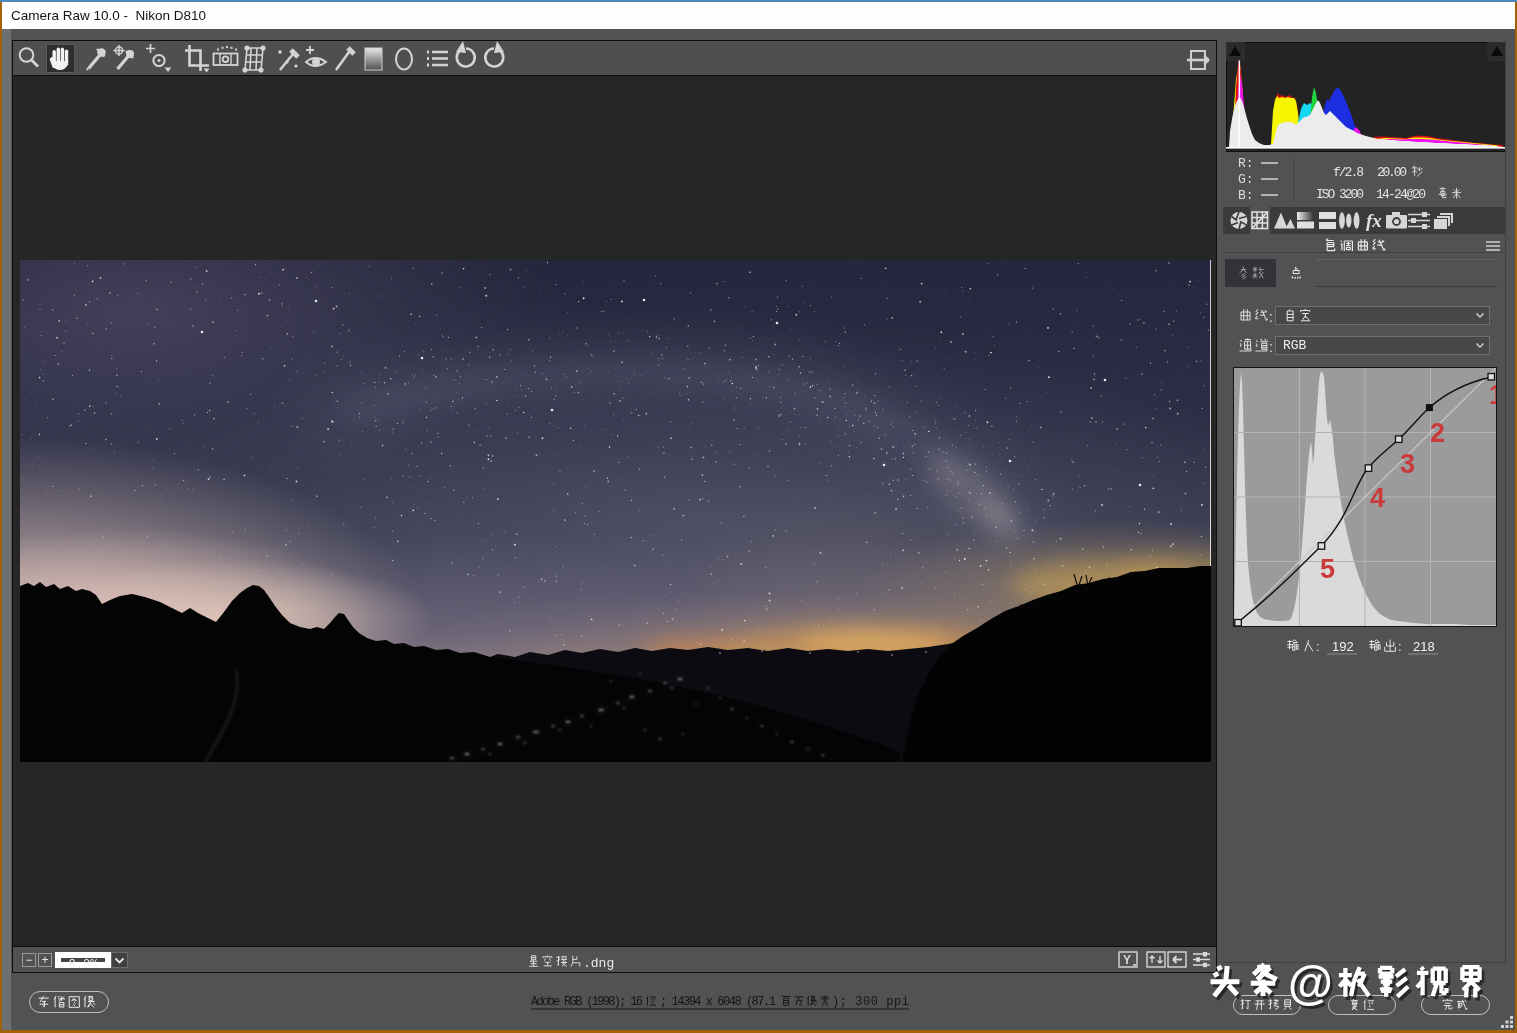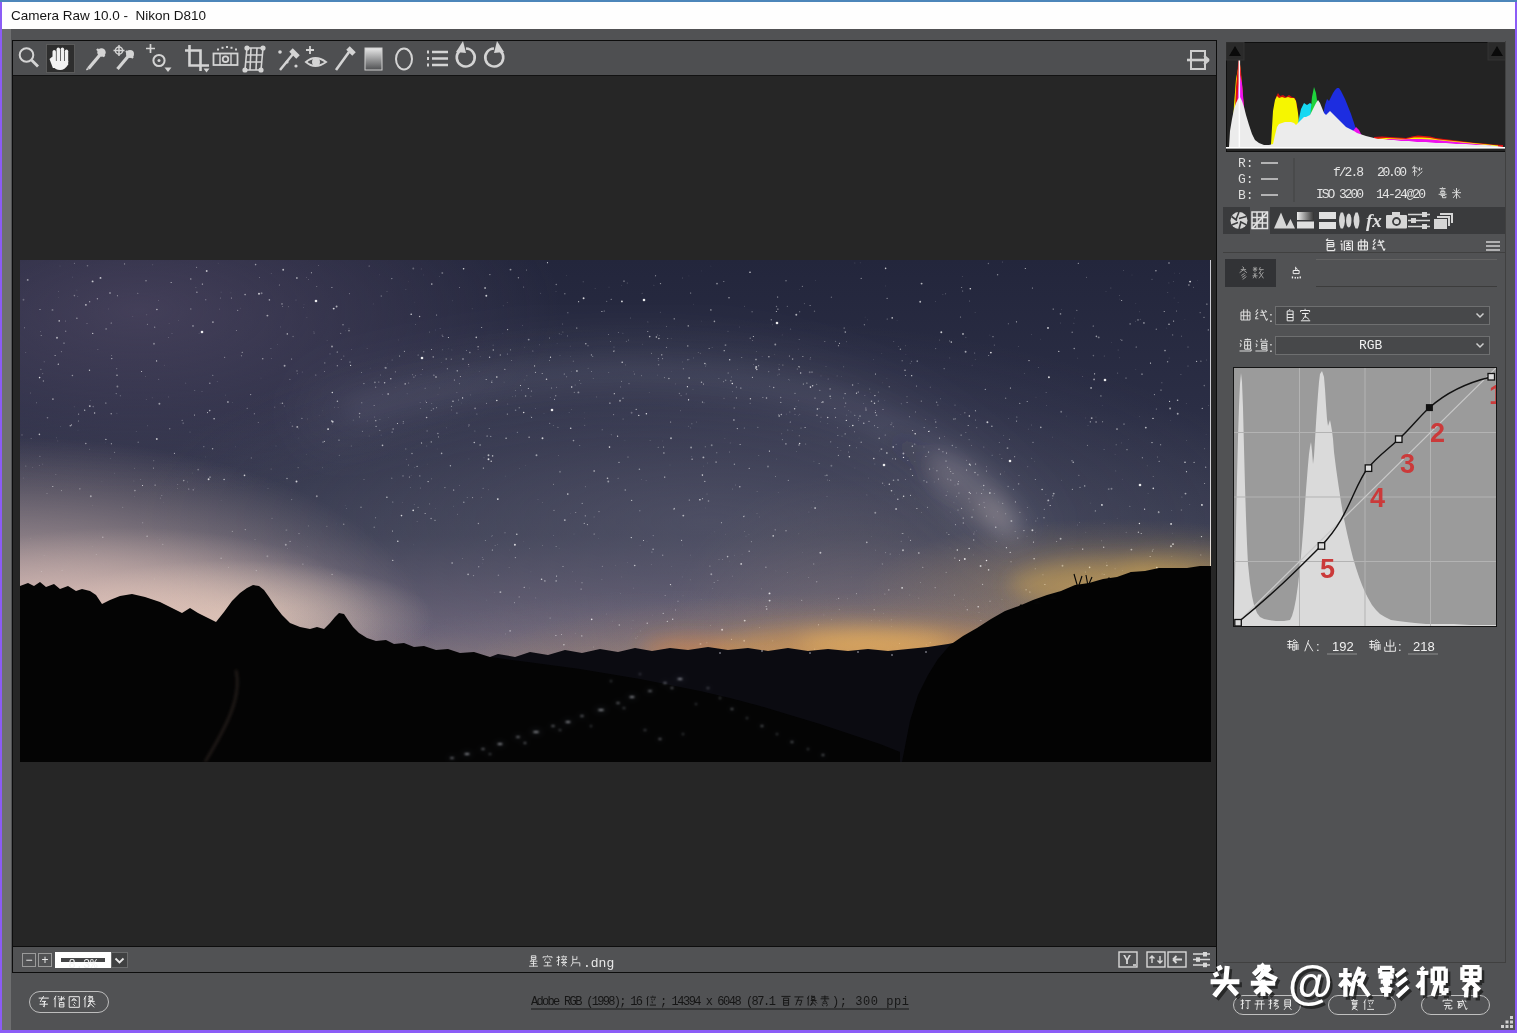--- a/index.html
+++ b/index.html
@@ -1,15 +1,15 @@
 <!DOCTYPE html>
 <html><head><meta charset="utf-8"><style>
 *{margin:0;padding:0;box-sizing:border-box}body{width:1517px;height:1033px;overflow:hidden;font-family:"Liberation Sans",sans-serif;background:#4a79a8}.abs{position:absolute}
 </style></head><body>
-<div class="abs" style="left:0;top:0;width:1517px;height:1033px;background:#8b5cf6">
+<div class="abs" style="left:0;top:0;width:1517px;height:1033px;background:#a16207">
 <div class="abs" style="left:0;top:0;width:1517px;height:2px;background:#4c86ba"></div>
 <div class="abs" style="left:2px;top:2px;width:1513px;height:27px;background:#fefefe;color:#141414;font-size:13.5px;line-height:27px;padding-left:9px">Camera Raw 10.0 -&nbsp; Nikon D810</div>
 <div class="abs" style="left:2px;top:29px;width:1513px;height:1001px;background:#515254"></div>
 <div class="abs" style="left:2px;top:29px;width:9px;height:1001px;background:#6e6f70"></div>
 <div class="abs" style="left:12px;top:40px;width:1205px;height:933px;background:#262626;border:1px solid #0d0d0d">
 <div class="abs" style="left:0;top:0;width:1203px;height:35px;background:#4e4f51;border-bottom:1px solid #121212"></div>
 <div class="abs" style="left:0;top:905px;width:1203px;height:26px;background:#515254;border-top:1px solid #0d0d0d"></div>
 </div>
 <svg class="abs" width="520" height="90" viewBox="0 0 520 90" style="left:0;top:0">
       <circle cx="26.5" cy="55" r="6.8" stroke="#d4d4d4" stroke-width="2" fill="none"></circle>
@@ -2256,21 +2256,21 @@
     </svg>
 <svg class="abs" width="16" height="19" viewBox="0 0 16 19" style="left:1472px;top:306px">
       <path d="M4.5,7.5 L8,11 L11.5,7.5" stroke="#cfcfcf" stroke-width="1.5" fill="none"></path>
     </svg>
 <svg class="abs" width="60" height="20" viewBox="0 0 60 20" style="left:1238px;top:336px">
       <path d="M2.4 4.1L3.6 5.6M1.8 7.4L3.3 8.6M3.3 8.6L2.1 10.7M1.5 14.9L13.2 14.9M12.6 14.9L13.8 13.7M6.6 3.5L12.9 3.5M9.0 2.6L10.2 3.5M6.6 5.3L12.6 5.3M6.6 5.3L6.6 13.1M12.6 5.3L12.6 13.1M6.6 9.2L12.6 9.2M6.6 13.1L12.6 13.1M9.6 5.3L9.6 13.1" stroke="#dcdcdc" stroke-width="1.05" fill="none"></path>
       <path d="M18.3 4.4L19.5 5.9M17.7 7.7L19.2 8.9M19.2 8.9L18.0 11.0M17.4 14.9L29.1 14.9M28.5 14.9L29.7 13.7M23.7 2.9L22.8 4.1M27.0 2.9L27.9 4.1M22.2 5.3L30.0 5.3M23.7 7.1L28.8 7.1M23.7 7.1L23.7 13.1M28.8 7.1L28.8 13.1M23.7 9.5L28.8 9.5M23.7 11.3L28.8 11.3M23.7 13.1L28.8 13.1" stroke="#dcdcdc" stroke-width="1.05" fill="none"></path>
       <text x="31" y="16" font-size="14" fill="#dcdcdc" font-family="Liberation Sans">:</text>
     </svg>
 <div class="abs" style="left:1275px;top:336px;width:215px;height:19px;background:#47484a;border:1px solid #6e6f70"></div>
-<div class="abs" style="left:1359px;top:337px;width:60px;height:17px;color:#f0f0f0;font-size:13px;line-height:17px;font-family:'Liberation Mono',monospace">RGB</div>
+<div class="abs" style="left:1283px;top:337px;width:60px;height:17px;color:#f0f0f0;font-size:13px;line-height:17px;font-family:'Liberation Mono',monospace">RGB</div>
 <svg class="abs" width="16" height="19" viewBox="0 0 16 19" style="left:1472px;top:336px">
       <path d="M4.5,7.5 L8,11 L11.5,7.5" stroke="#cfcfcf" stroke-width="1.5" fill="none"></path>
     </svg>
 <svg width="262" height="258" viewBox="0 0 262 258" style="position:absolute;left:1233px;top:367px;background:#9b9b9b;border:1px solid #151515;box-sizing:content-box">
       <path d="M0,258 L0.0,256.0 L1.0,210.0 L2.0,160.0 L3.0,110.0 L4.0,70.0 L5.0,38.0 L6.0,16.0 L7.0,5.0 L8.0,14.0 L9.0,40.0 L10.0,80.0 L11.0,118.0 L12.0,150.0 L13.0,176.0 L14.0,196.0 L16.0,215.0 L18.0,228.0 L20.0,237.0 L23.0,245.0 L26.0,249.0 L30.0,251.0 L35.0,252.0 L42.0,253.0 L50.0,253.0 L56.0,252.0 L58.0,248.0 L60.0,241.0 L62.0,231.0 L64.0,217.0 L66.0,199.0 L68.0,177.0 L70.0,151.0 L72.0,122.0 L74.0,97.0 L75.0,86.0 L76.0,79.0 L77.0,74.0 L78.0,83.0 L79.0,96.0 L80.0,88.0 L81.0,72.0 L82.0,55.0 L83.0,40.0 L84.0,26.0 L85.0,14.0 L86.0,6.0 L88.0,3.0 L90.0,9.0 L91.0,21.0 L92.0,37.0 L93.0,51.0 L94.0,58.0 L95.0,55.0 L96.0,52.0 L97.0,57.0 L98.0,63.0 L99.0,71.0 L100.0,84.0 L102.0,100.0 L104.0,114.0 L107.0,134.0 L110.0,151.0 L113.0,165.0 L116.0,178.0 L119.0,190.0 L122.0,200.0 L125.0,209.0 L128.0,217.0 L131.0,224.0 L134.0,230.0 L138.0,237.0 L142.0,242.0 L146.0,246.0 L151.0,249.0 L157.0,252.0 L164.0,253.0 L172.0,254.0 L181.0,255.0 L192.0,256.0 L205.0,256.0 L220.0,256.0 L236.0,257.0 L250.0,257.0 L262.0,257.0 L262,258 Z" fill="#dadada"></path>
       <path d="M65.5,0 L65.5,258" stroke="#b3b3b3" stroke-width="1"></path>
       <path d="M131.0,0 L131.0,258" stroke="#b3b3b3" stroke-width="1"></path>
       <path d="M196.5,0 L196.5,258" stroke="#b3b3b3" stroke-width="1"></path>
       <path d="M0,64.5 L262,64.5" stroke="#b3b3b3" stroke-width="1"></path>
       <path d="M0,129.0 L262,129.0" stroke="#b3b3b3" stroke-width="1"></path>

